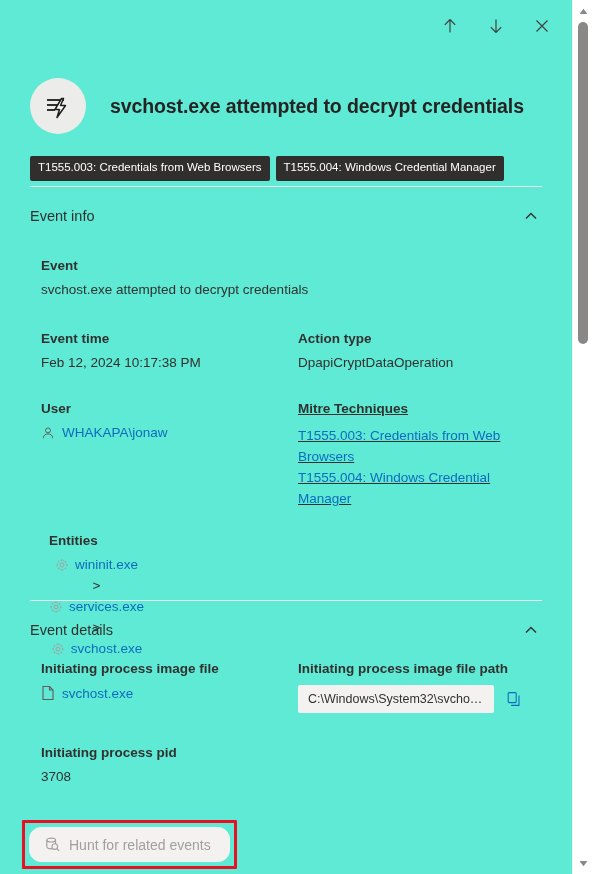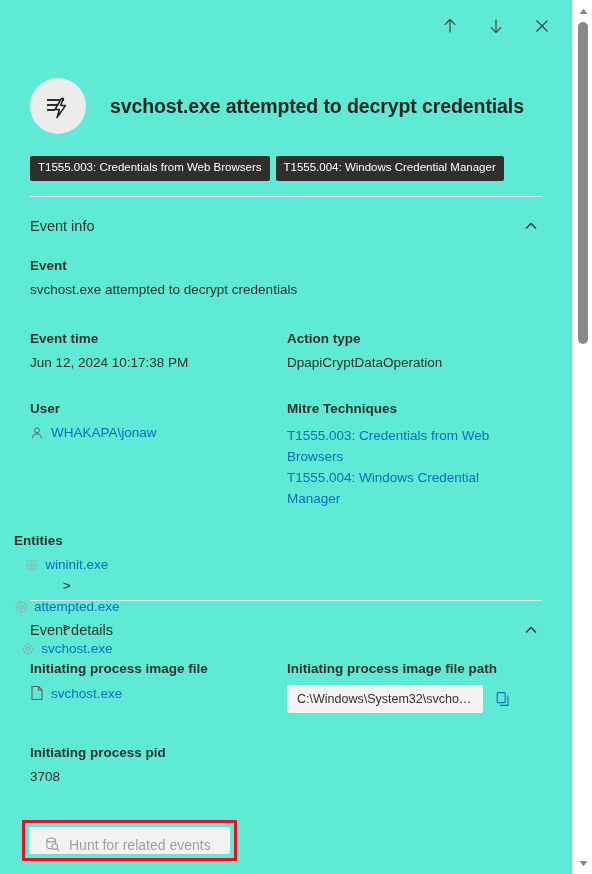--- a/index.html
+++ b/index.html
@@ -100,20 +100,21 @@
     color: #323130;
   }
   .chevron {
     width: 22px; height: 22px;
     display: flex; align-items: center; justify-content: center;
   }
 
   
   .field {
     position: absolute;
+    margin-left: 11px;
   }
   .field-label {
     font-size: 13.5px;
     font-weight: bold;
     color: #323130;
     margin-bottom: 9px;
     white-space: nowrap;
   }
   .field-value {
     font-size: 13.5px;
@@ -192,22 +193,22 @@
   }
   .hunt-btn {
     display: flex;
     align-items: center;
     gap: 8px;
     background: #f3f2f1;
     border: 1px solid #f3f2f1;
     color: #a19f9d;
     font-family: "Liberation Sans", sans-serif;
     font-size: 14px;
-    padding: 8px 18px 0 14px;
-    border-radius: 2px;
+    padding: 8px 18px 8px 14px;
+    border-radius: 12px;
     cursor: default;
     white-space: nowrap;
   }
 
   
   .scrollbar {
     position: absolute;
     top: 0; right: 0;
     width: 20px; height: 874px;
     background: #ffffff;
@@ -264,80 +265,80 @@
         </svg>
       </div>
       <div class="title">svchost.exe attempted to decrypt credentials</div>
     </div>
 
     <div class="chips">
       <span class="chip">T1555.003: Credentials from Web Browsers</span>
       <span class="chip">T1555.004: Windows Credential Manager</span>
     </div>
 
-    <div class="section-head" style="top:196px;">
+    <div class="section-head" style="top:186px;">
       <span class="section-title">Event info</span>
       <span class="chevron">
         <svg width="16" height="16" viewBox="0 0 16 16">
           <path d="M3 10.5 L8 5.5 L13 10.5" stroke="#323130" stroke-width="1.4" fill="none"></path>
         </svg>
       </span>
     </div>
 
     <div class="field" style="top:258px; left:30px;">
       <div class="field-label">Event</div>
       <div class="field-value">svchost.exe attempted to decrypt credentials</div>
     </div>
 
     <div class="field" style="top:331px; left:30px;">
       <div class="field-label">Event time</div>
-      <div class="field-value">Jun 12, 2024 10:17:38 PM</div>
+      <div class="field-value">Feb 12, 2024 10:17:38 PM</div>
     </div>
 
     <div class="field" style="top:401px; left:30px;">
       <div class="field-label">User</div>
       <div class="icon-line">
         <svg width="14" height="14" viewBox="0 0 16 16">
           <circle cx="8" cy="5" r="2.8" stroke="#605e5c" stroke-width="1.1" fill="none"></circle>
           <path d="M2.8 14 C2.8 10.3 5.2 9 8 9 C10.8 9 13.2 10.3 13.2 14" stroke="#605e5c" stroke-width="1.1" fill="none"></path>
         </svg>
         <span class="link">WHAKAPA\jonaw</span>
       </div>
     </div>
 
     <div class="field" style="top:331px; left:287px;">
       <div class="field-label">Action type</div>
       <div class="field-value">DpapiCryptDataOperation</div>
     </div>
 
-    <div class="field" style="top:401px; left:287px;">
+    <div class="field" style="top:401px; left:287px;text-decoration:underline;">
       <div class="field-label">Mitre Techniques</div>
       <span class="multi-link">T1555.003: Credentials from Web Browsers</span>
       <span class="multi-link">T1555.004: Windows Credential Manager</span>
     </div>
 
-    <div class="field" style="top:533px; left:14px;">
+    <div class="field" style="top:533px; left:38px;">
       <div class="field-label">Entities</div>
       <div class="entities-row">
         <span class="ent-item">
           <svg width="14" height="14" viewBox="0 0 16 16">
             <circle cx="8" cy="8" r="2.3" stroke="#a19f9d" stroke-width="1.1" fill="none"></circle>
             <path d="M8 1.4 L8 3.3 M8 12.7 L8 14.6 M1.4 8 L3.3 8 M12.7 8 L14.6 8 M3.3 3.3 L4.7 4.7 M11.3 11.3 L12.7 12.7 M12.7 3.3 L11.3 4.7 M4.7 11.3 L3.3 12.7" stroke="#a19f9d" stroke-width="1.1" fill="none"></path>
             <circle cx="8" cy="8" r="5.3" stroke="#a19f9d" stroke-width="1.1" fill="none" stroke-dasharray="1.6 1.6"></circle>
           </svg>
           <span class="link">wininit.exe</span>
         </span>
         <span class="ent-sep">&gt;</span>
         <span class="ent-item">
           <svg width="14" height="14" viewBox="0 0 16 16">
             <circle cx="8" cy="8" r="2.3" stroke="#a19f9d" stroke-width="1.1" fill="none"></circle>
             <path d="M8 1.4 L8 3.3 M8 12.7 L8 14.6 M1.4 8 L3.3 8 M12.7 8 L14.6 8 M3.3 3.3 L4.7 4.7 M11.3 11.3 L12.7 12.7 M12.7 3.3 L11.3 4.7 M4.7 11.3 L3.3 12.7" stroke="#a19f9d" stroke-width="1.1" fill="none"></path>
             <circle cx="8" cy="8" r="5.3" stroke="#a19f9d" stroke-width="1.1" fill="none" stroke-dasharray="1.6 1.6"></circle>
           </svg>
-          <span class="link">attempted.exe</span>
+          <span class="link">services.exe</span>
         </span>
         <span class="ent-sep">&gt;</span>
         <span class="ent-item">
           <svg width="14" height="14" viewBox="0 0 16 16">
             <circle cx="8" cy="8" r="2.3" stroke="#a19f9d" stroke-width="1.1" fill="none"></circle>
             <path d="M8 1.4 L8 3.3 M8 12.7 L8 14.6 M1.4 8 L3.3 8 M12.7 8 L14.6 8 M3.3 3.3 L4.7 4.7 M11.3 11.3 L12.7 12.7 M12.7 3.3 L11.3 4.7 M4.7 11.3 L3.3 12.7" stroke="#a19f9d" stroke-width="1.1" fill="none"></path>
             <circle cx="8" cy="8" r="5.3" stroke="#a19f9d" stroke-width="1.1" fill="none" stroke-dasharray="1.6 1.6"></circle>
           </svg>
           <span class="link">svchost.exe</span>
         </span>

